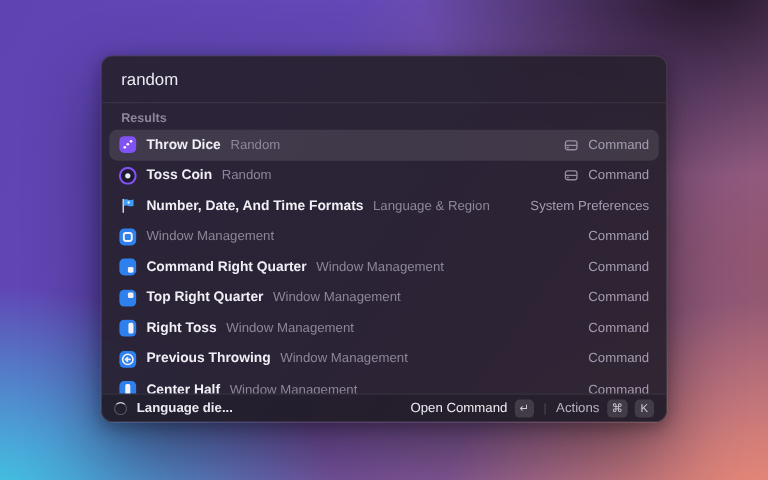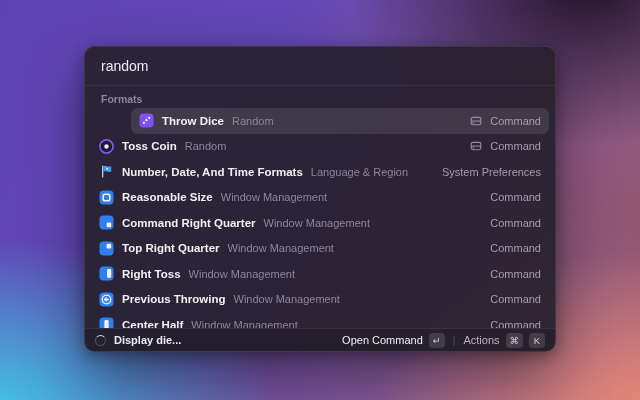--- a/index.html
+++ b/index.html
@@ -33,21 +33,21 @@
   }
   .section-label {
     height:22px; flex:0 0 22px; display:flex; align-items:center;
     padding:4px 16px 0 16px; font-size:10.5px; font-weight:600; color:#8d8699;
   }
   .list { flex:1 1 auto; overflow:hidden; padding:0 6px; }
   .row {
     height:25.5px; display:flex; align-items:center; gap:8px;
     padding:0 8px; border-radius:7px; cursor:default;
   }
-  .row.selected { background:rgba(255,255,255,0.1);margin-left:40px; }
+  .row.selected { background:rgba(255,255,255,0.1); }
   .row-icon { width:15px; height:15px; flex:0 0 15px; display:flex; }
   .row-icon svg { width:15px; height:15px; }
   .row-title { font-size:11.5px; font-weight:600; color:#f1eff5; white-space:nowrap; }
   .row-subtitle { font-size:11px; color:#8d8699; white-space:nowrap; }
   .row-spacer { flex:1 1 auto; }
   .acc-icon { width:12px; height:12px; display:flex; opacity:0.85; }
   .acc-icon svg { width:12px; height:12px; }
   .row-accessory { font-size:11px; color:#a49db1; white-space:nowrap; }
   .footer {
     flex:0 0 23px; height:23px; display:flex; align-items:center;
@@ -75,21 +75,21 @@
 </style>
 </head>
 <body>
 
 <div class="launcher">
 
   <div class="search-bar">
     <input class="search-input" type="text" value="random" style="">
   </div>
 
-  <div class="section-label">Formats</div>
+  <div class="section-label">Results</div>
 
   <div class="list">
       <div class="row selected">
         <span class="row-icon">
           <svg viewBox="0 0 15 15">
             <rect x="0.5" y="0.5" width="14" height="14" rx="4" fill="#8152f3"></rect>
             <circle cx="5" cy="9.8" r="1.1" fill="#fff"></circle>
             <circle cx="7.5" cy="7.2" r="1.1" fill="#fff"></circle>
             <circle cx="10.2" cy="4.8" r="1.1" fill="#fff"></circle>
           </svg>
@@ -138,21 +138,20 @@
         <span class="row-spacer"></span>
         <span class="row-accessory">System Preferences</span>
       </div>
       <div class="row">
         <span class="row-icon">
           <svg viewBox="0 0 15 15">
             <rect x="0.5" y="0.5" width="14" height="14" rx="4" fill="#2f80ef"></rect>
             <rect x="4.2" y="4.2" width="6.6" height="6.6" rx="1.8" fill="none" stroke="#f4f2f8" stroke-width="1.6"></rect>
           </svg>
         </span>
-        <span class="row-title">Reasonable Size</span>
         <span class="row-subtitle">Window Management</span>
         <span class="row-spacer"></span>
         <span class="row-accessory">Command</span>
       </div>
       <div class="row">
         <span class="row-icon">
           <svg viewBox="0 0 15 15">
             <rect x="0.5" y="0.5" width="14" height="14" rx="4" fill="#2f80ef"></rect>
             <rect x="7.6" y="7.6" width="4.6" height="4.6" rx="1.2" fill="#f4f2f8"></rect>
           </svg>
@@ -208,21 +207,21 @@
         </span>
         <span class="row-title">Center Half</span>
         <span class="row-subtitle">Window Management</span>
         <span class="row-spacer"></span>
         <span class="row-accessory">Command</span>
       </div>
     </div>
 
   <div class="footer">
     <div class="spinner"></div>
-    <span class="status-text">Display die...</span>
+    <span class="status-text">Language die...</span>
     <span class="footer-spacer"></span>
     <div class="footer-right">
       <span class="action-label">Open Command</span>
       <span class="key-badge">↵</span>
       <span class="footer-divider">|</span>
       <span class="action-label secondary">Actions</span>
       <span class="key-badge">⌘</span>
       <span class="key-badge">K</span>
     </div>
   </div>

